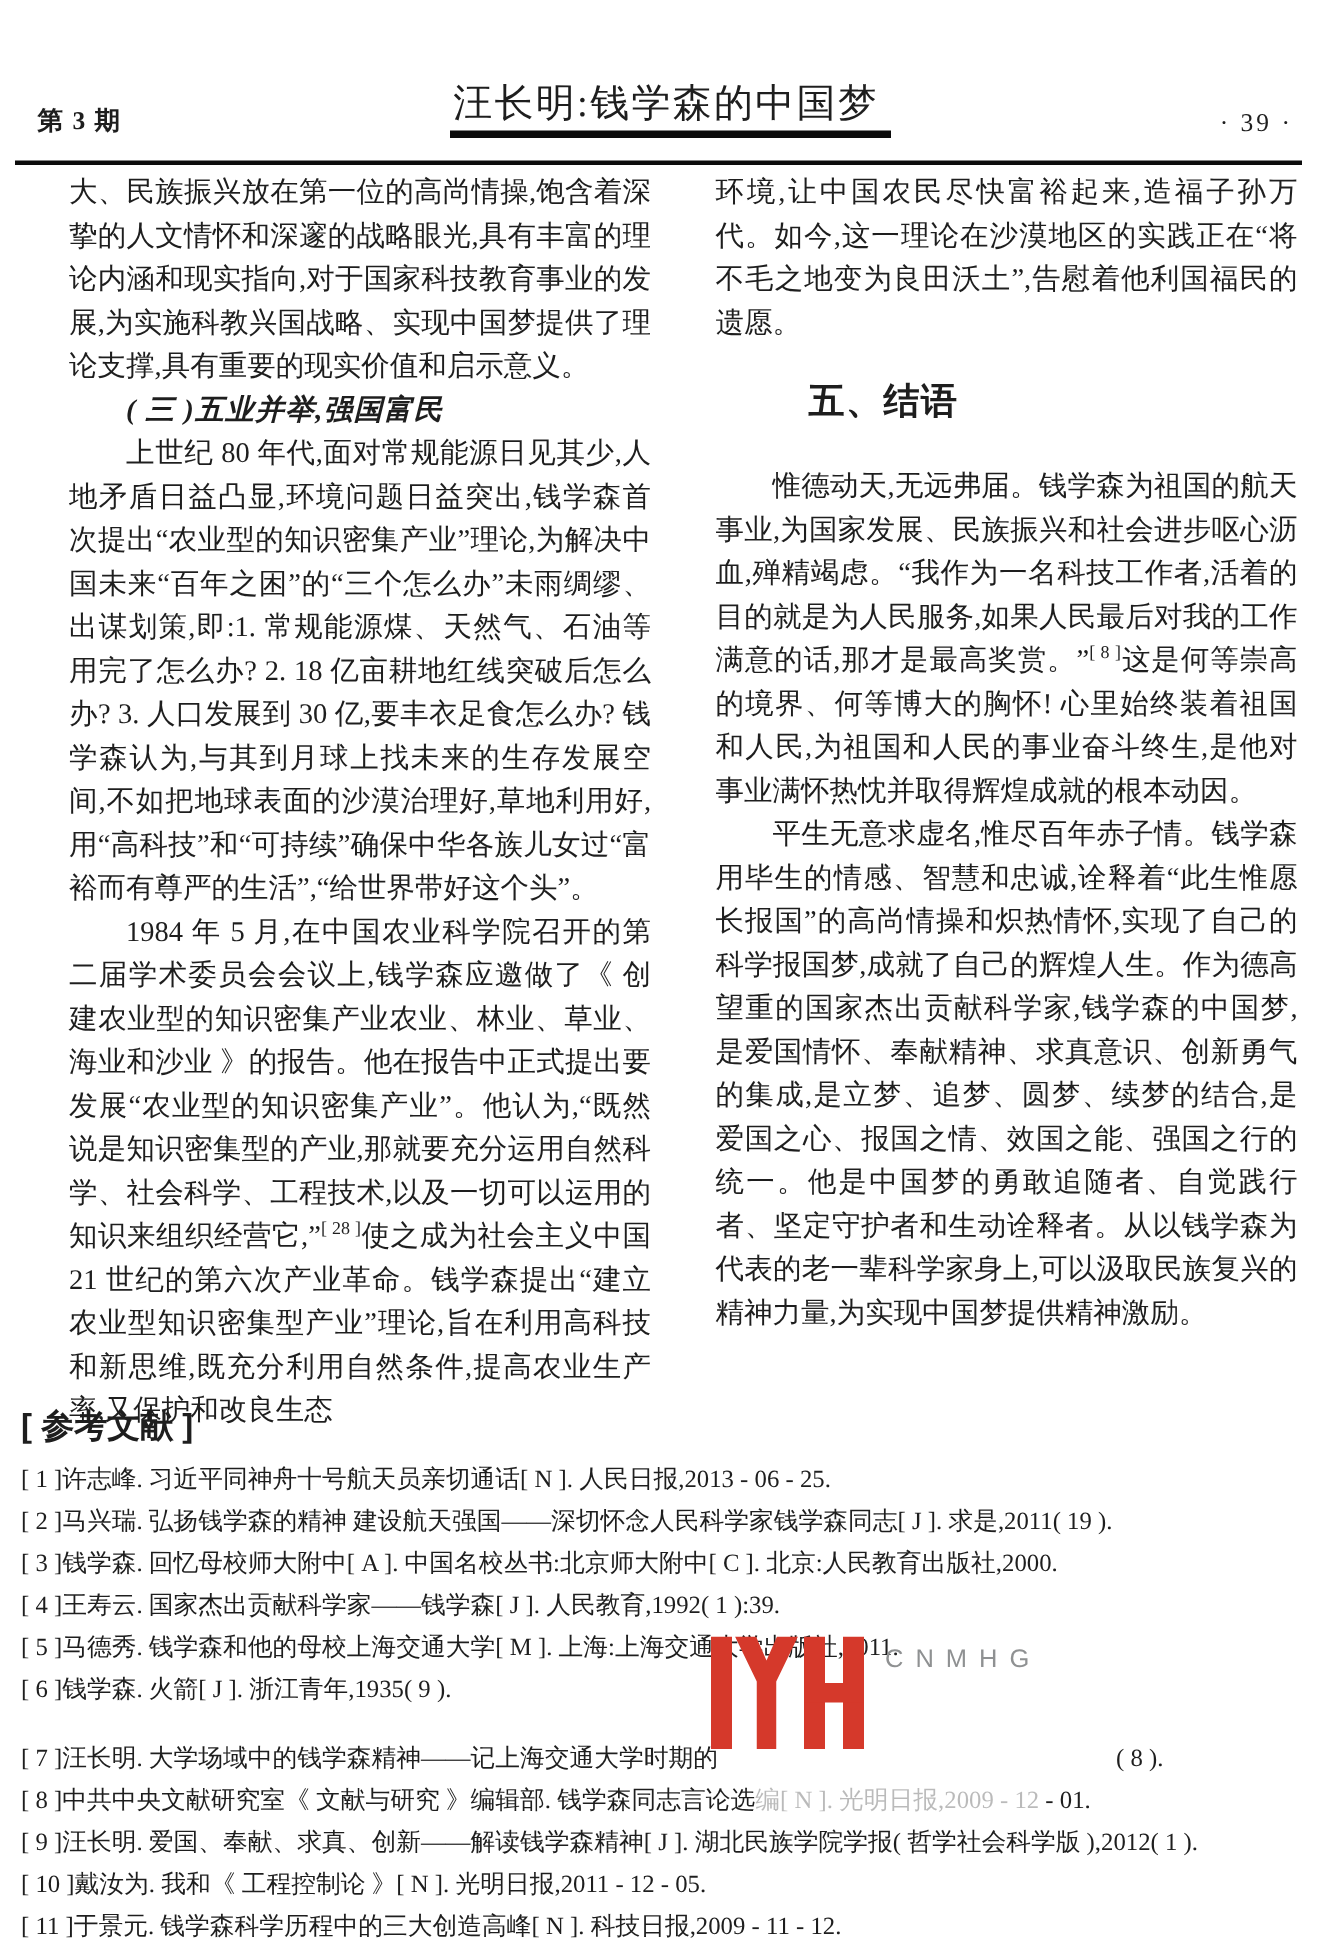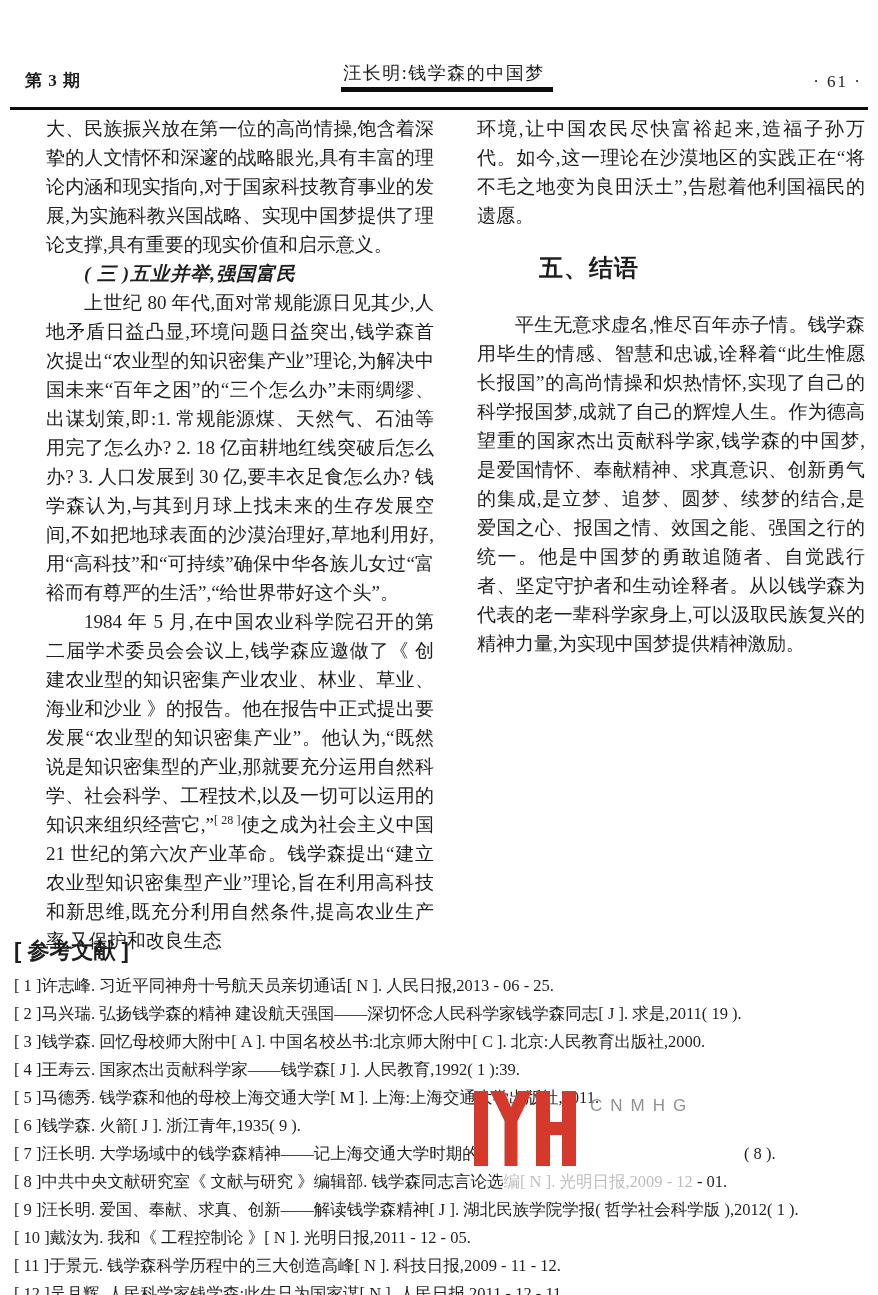--- a/index.html
+++ b/index.html
@@ -11,21 +11,21 @@
   }
   .page{position:absolute;inset:0;}
 
   
   .header{
     position:absolute;top:58px;left:25px;right:16px;height:34px;
     display:flex;align-items:flex-end;justify-content:space-between;
   }
   .issue{font-weight:bold;font-size:17px;letter-spacing:1px;}
   .running-title{
-    font-size:18px;letter-spacing:1.5px;line-height:1.1;
+    font-size:26px;letter-spacing:1.5px;line-height:1.1;
     border-bottom:5px solid #0c0c0c;padding:0 8px 3px 2px;
   }
   .page-no{font-size:17px;letter-spacing:2px;}
   .header-rule{
     position:absolute;top:107px;left:10px;right:10px;height:0;
     border-top:3px solid #0c0c0c;
   }
 
   
   .columns{
@@ -48,21 +48,21 @@
   
   .references{
     position:absolute;top:936px;left:14px;width:852px;
     font-size:16.5px;
   }
   .ref-heading{
     font-family:"Liberation Sans","DejaVu Sans",sans-serif;
     font-weight:bold;font-size:22px;line-height:30px;margin-bottom:6px;
   }
   .ref-item{line-height:28px;white-space:nowrap;}
-  .ref7{position:relative;}
+  .ref7{position:relative;margin-top:18px;}
   .ref7 .ref-post{position:absolute;left:730px;top:0;}
   .ref8 .ref-faint{opacity:0.30;}
 
   
   .watermark{
     position:absolute;left:474px;top:1091px;
     display:flex;align-items:flex-start;z-index:5;
   }
   .wm-glyph{display:block;}
   .wm-text{margin-left:14px;display:flex;flex-direction:column;}
@@ -78,34 +78,35 @@
   }
 </style>
 </head>
 <body>
 
 <div class="page">
 
   <div class="header">
     <span class="issue">第 3 期</span>
     <span class="running-title">汪长明:钱学森的中国梦</span>
-    <span class="page-no">· 61 ·</span>
+    <span class="page-no">· 39 ·</span>
   </div>
   <div class="header-rule"></div>
 
   <div class="columns">
     <div class="col">
       <p class="cont">大、民族振兴放在第一位的高尚情操,饱含着深挚的人文情怀和深邃的战略眼光,具有丰富的理论内涵和现实指向,对于国家科技教育事业的发展,为实施科教兴国战略、实现中国梦提供了理论支撑,具有重要的现实价值和启示意义。</p>
       <p class="sub-heading">( 三 )五业并举,强国富民</p>
       <p>上世纪 80 年代,面对常规能源日见其少,人地矛盾日益凸显,环境问题日益突出,钱学森首次提出“农业型的知识密集产业”理论,为解决中国未来“百年之困”的“三个怎么办”未雨绸缪、出谋划策,即:1. 常规能源煤、天然气、石油等用完了怎么办? 2. 18 亿亩耕地红线突破后怎么办? 3. 人口发展到 30 亿,要丰衣足食怎么办? 钱学森认为,与其到月球上找未来的生存发展空间,不如把地球表面的沙漠治理好,草地利用好,用“高科技”和“可持续”确保中华各族儿女过“富裕而有尊严的生活”,“给世界带好这个头”。</p>
       <p><span>1984 年 5 月,在中国农业科学院召开的第二届学术委员会会议上,钱学森应邀做了《 创建农业型的知识密集产业农业、林业、草业、海业和沙业 》的报告。他在报告中正式提出要发展“农业型的知识密集产业”。他认为,“既然说是知识密集型的产业,那就要充分运用自然科学、社会科学、工程技术,以及一切可以运用的知识来组织经营它,”</span><sup class="cite">[ 28 ]</sup><span>使之成为社会主义中国 21 世纪的第六次产业革命。钱学森提出“建立农业型知识密集型产业”理论,旨在利用高科技和新思维,既充分利用自然条件,提高农业生产率,又保护和改良生态</span></p>
     </div>
     <div class="col">
       <p class="cont">环境,让中国农民尽快富裕起来,造福子孙万代。如今,这一理论在沙漠地区的实践正在“将不毛之地变为良田沃土”,告慰着他利国福民的遗愿。</p>
       <div class="conclusion-heading">五、结语</div>
+      <p><span>惟德动天,无远弗届。钱学森为祖国的航天事业,为国家发展、民族振兴和社会进步呕心沥血,殚精竭虑。“我作为一名科技工作者,活着的目的就是为人民服务,如果人民最后对我的工作满意的话,那才是最高奖赏。”</span><sup class="cite">[ 8 ]</sup><span>这是何等崇高的境界、何等博大的胸怀! 心里始终装着祖国和人民,为祖国和人民的事业奋斗终生,是他对事业满怀热忱并取得辉煌成就的根本动因。</span></p>
       <p>平生无意求虚名,惟尽百年赤子情。钱学森用毕生的情感、智慧和忠诚,诠释着“此生惟愿长报国”的高尚情操和炽热情怀,实现了自己的科学报国梦,成就了自己的辉煌人生。作为德高望重的国家杰出贡献科学家,钱学森的中国梦,是爱国情怀、奉献精神、求真意识、创新勇气的集成,是立梦、追梦、圆梦、续梦的结合,是爱国之心、报国之情、效国之能、强国之行的统一。他是中国梦的勇敢追随者、自觉践行者、坚定守护者和生动诠释者。从以钱学森为代表的老一辈科学家身上,可以汲取民族复兴的精神力量,为实现中国梦提供精神激励。</p>
     </div>
   </div>
 
   <div class="references">
     <div class="ref-heading">[ 参考文献 ]</div>
     <div class="ref-item">[ 1 ]许志峰. 习近平同神舟十号航天员亲切通话[ N ]. 人民日报,2013 - 06 - 25.</div>
     <div class="ref-item">[ 2 ]马兴瑞. 弘扬钱学森的精神 建设航天强国——深切怀念人民科学家钱学森同志[ J ]. 求是,2011( 19 ).</div>
     <div class="ref-item">[ 3 ]钱学森. 回忆母校师大附中[ A ]. 中国名校丛书:北京师大附中[ C ]. 北京:人民教育出版社,2000.</div>
     <div class="ref-item">[ 4 ]王寿云. 国家杰出贡献科学家——钱学森[ J ]. 人民教育,1992( 1 ):39.</div>

